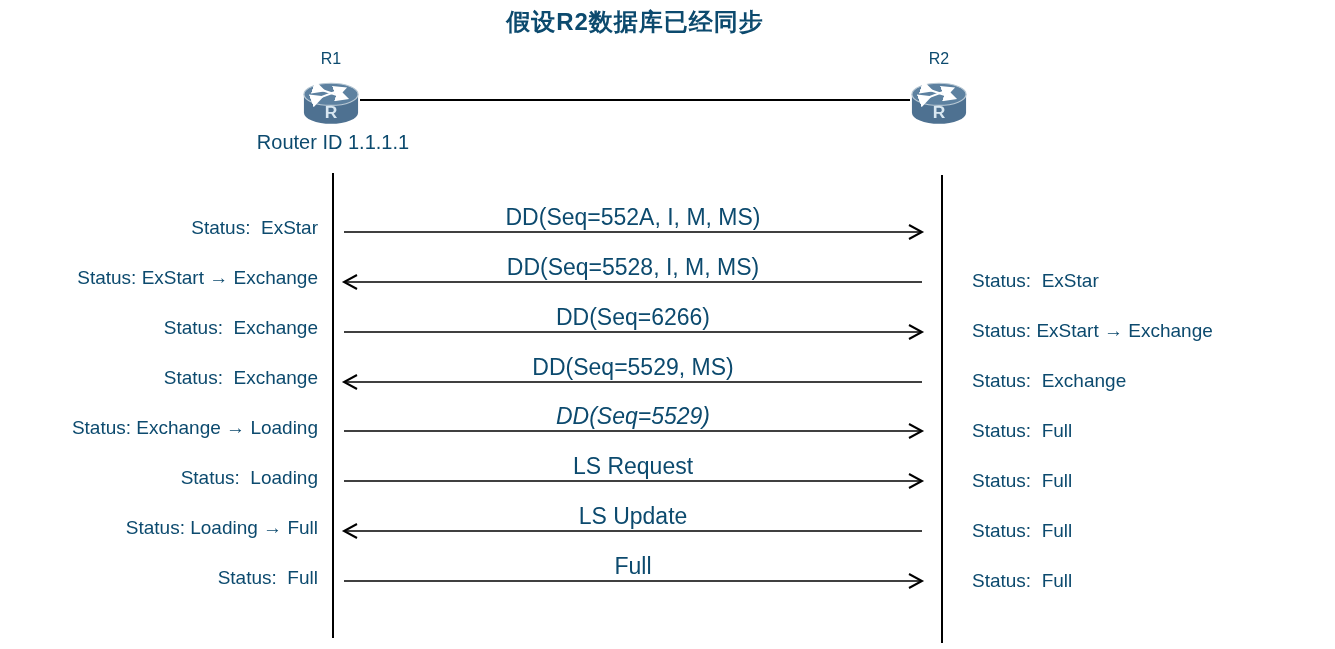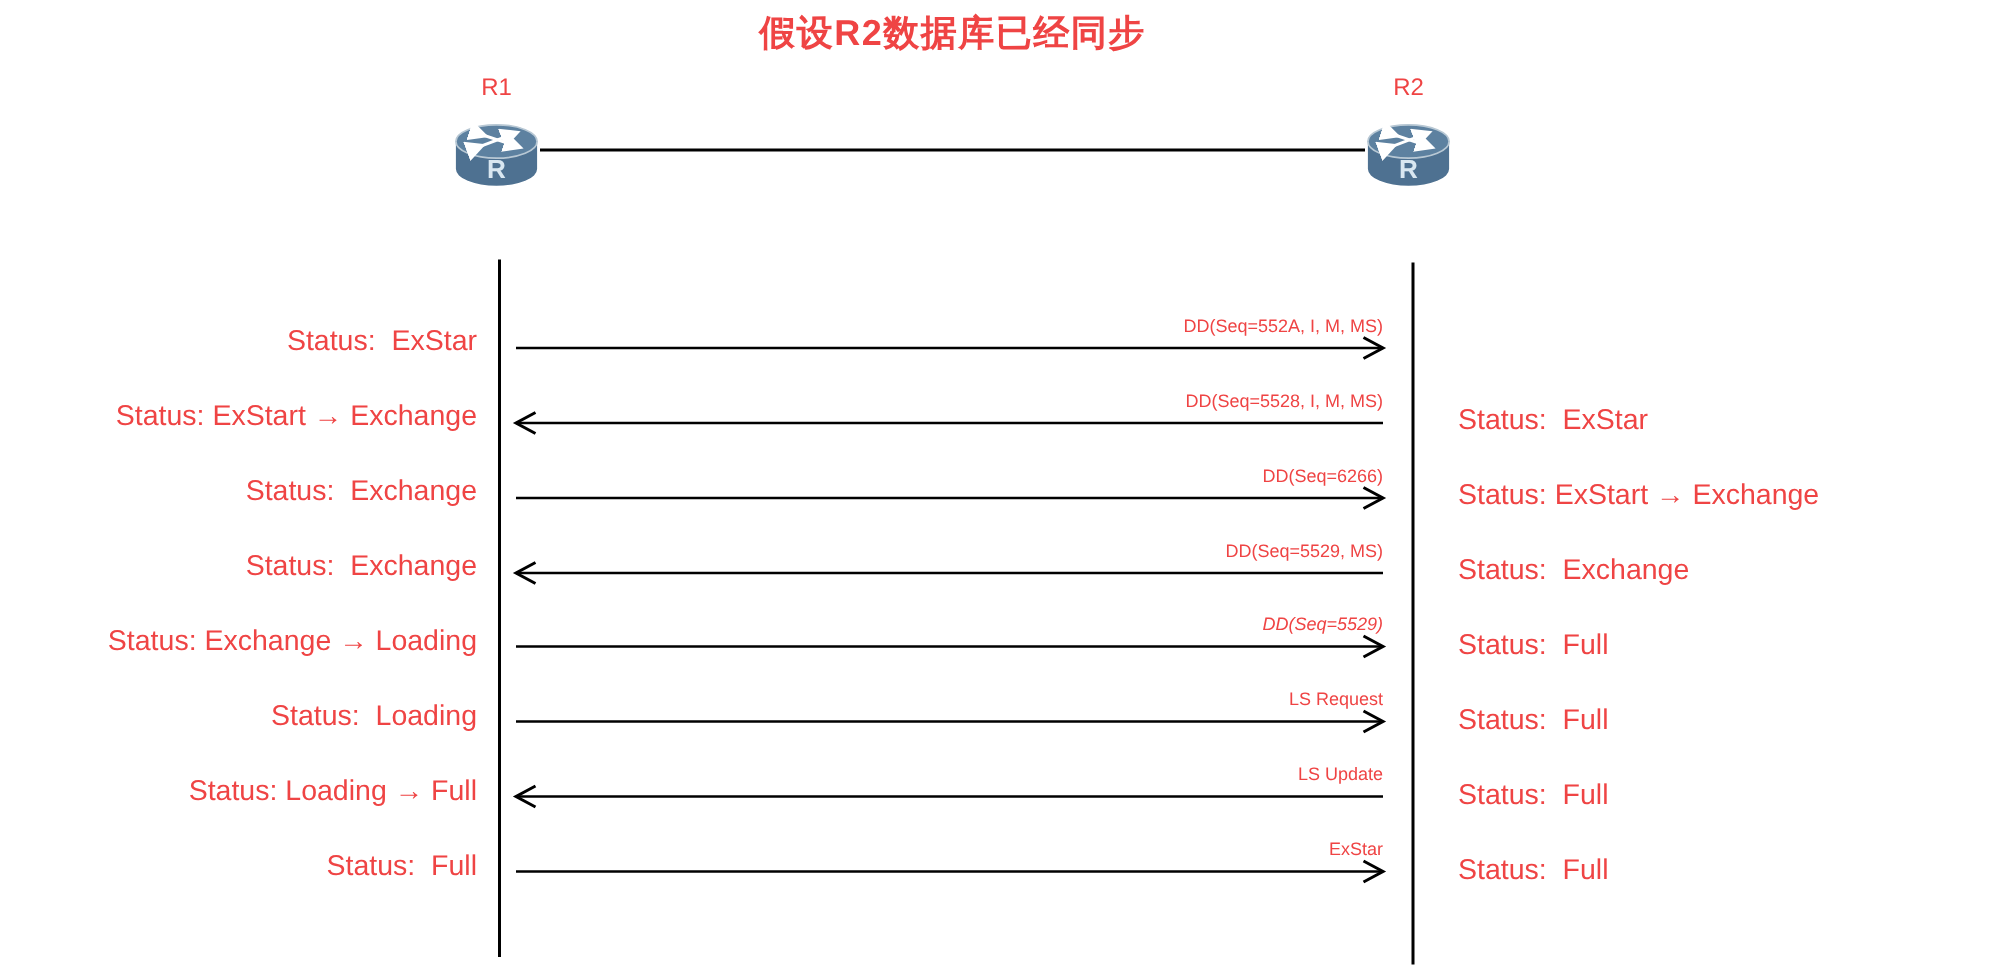--- a/index.html
+++ b/index.html
@@ -1,31 +1,31 @@
 <!DOCTYPE html>
 <html><head>
 <meta charset="utf-8">
 <style>
   html,body{margin:0;padding:0;background:#fff;}
   .canvas{
     position:relative;width:1335px;height:649px;background:#ffffff;overflow:hidden;
-    font-family:"Liberation Sans","DejaVu Sans",sans-serif;color:#ef4444;
+    font-family:"Liberation Sans","DejaVu Sans",sans-serif;color:#0c4a6e;
   }
   .title{
     position:absolute;left:0;top:6px;width:1270px;text-align:center;
     font-size:24px;font-weight:bold;letter-spacing:1px;
   }
   .router-name{position:absolute;width:100px;text-align:center;top:50px;font-size:16px;}
   .router-icon{position:absolute;width:58px;height:46px;}
   .router-id{position:absolute;width:300px;text-align:center;top:131px;font-size:20px;}
   .link-line{position:absolute;height:0;border-top:2px solid #000;}
   .lifeline{position:absolute;width:2px;background:#000;}
   .msg-label{
-    position:absolute;left:344px;width:578px;text-align:right;
-    font-size:12px;line-height:22px;white-space:pre;
+    position:absolute;left:344px;width:578px;text-align:center;
+    font-size:23px;line-height:22px;white-space:pre;
   }
   .arrow-svg{position:absolute;left:344px;width:578px;height:20px;overflow:visible;}
   .status{
     position:absolute;font-size:19px;line-height:22px;white-space:pre;
   }
   .status.left{left:0;width:318px;text-align:right;}
   .status.right{left:972px;width:340px;text-align:left;}
 </style>
 </head>
 <body>
@@ -40,20 +40,21 @@
       <marker id="ah" markerWidth="7" markerHeight="7" refX="4" refY="3.5" orient="auto">
         <path d="M0,0 L7,3.5 L0,7 Z" fill="#ffffff"></path>
       </marker>
     </defs>
     <path d="M2,13 v19 a28,11.5 0 0 0 56 0 v-19 z" fill="#4e7191"></path>
     <ellipse cx="30" cy="13" rx="28" ry="11.5" fill="#5d81a0" stroke="#b8c8d4" stroke-width="1.2"></ellipse>
     <line x1="17" y1="17" x2="41" y2="8" stroke="#ffffff" stroke-width="2" marker-start="url(#ah)" marker-end="url(#ah)"></line>
     <line x1="19" y1="8" x2="43" y2="16" stroke="#ffffff" stroke-width="2" marker-start="url(#ah)" marker-end="url(#ah)"></line>
     <text x="30" y="38" text-anchor="middle" font-size="18" font-weight="bold" font-family="Liberation Sans, DejaVu Sans, sans-serif" fill="#d9e7f1">R</text>
   </svg>
+  <div class="router-id" style="left:183px;">Router ID 1.1.1.1</div>
 
   <div class="router-name" style="left:889px;">R2</div>
   <svg class="router-icon" style="left:910px;top:81px;" viewBox="0 0 60 46">
     <path d="M2,13 v19 a28,11.5 0 0 0 56 0 v-19 z" fill="#4e7191"></path>
     <ellipse cx="30" cy="13" rx="28" ry="11.5" fill="#5d81a0" stroke="#b8c8d4" stroke-width="1.2"></ellipse>
     <line x1="17" y1="17" x2="41" y2="8" stroke="#ffffff" stroke-width="2" marker-start="url(#ah)" marker-end="url(#ah)"></line>
     <line x1="19" y1="8" x2="43" y2="16" stroke="#ffffff" stroke-width="2" marker-start="url(#ah)" marker-end="url(#ah)"></line>
     <text x="30" y="38" text-anchor="middle" font-size="18" font-weight="bold" font-family="Liberation Sans, DejaVu Sans, sans-serif" fill="#d9e7f1">R</text>
   </svg>
 
@@ -105,21 +106,21 @@
           <polyline points="565,3 578,10 565,17"></polyline>
         </g>
       </svg>
       <div class="msg-label" style="top: 505px;">LS Update</div>
       <svg class="arrow-svg" style="top: 521px;">
         <g stroke="#000000" fill="none" stroke-width="2">
           <line x1="0" y1="10" x2="578" y2="10" stroke-width="1.7"></line>
           <polyline points="13,3 0,10 13,17"></polyline>
         </g>
       </svg>
-      <div class="msg-label" style="top: 555px;">ExStar</div>
+      <div class="msg-label" style="top: 555px;">Full</div>
       <svg class="arrow-svg" style="top: 571px;">
         <g stroke="#000000" fill="none" stroke-width="2">
           <line x1="0" y1="10" x2="578" y2="10" stroke-width="1.7"></line>
           <polyline points="565,3 578,10 565,17"></polyline>
         </g>
       </svg>
       <div class="status left" style="top: 217px;">Status:  ExStar</div>
       <div class="status left" style="top: 267px;">Status: ExStart → Exchange</div>
       <div class="status left" style="top: 317px;">Status:  Exchange</div>
       <div class="status left" style="top: 367px;">Status:  Exchange</div>

